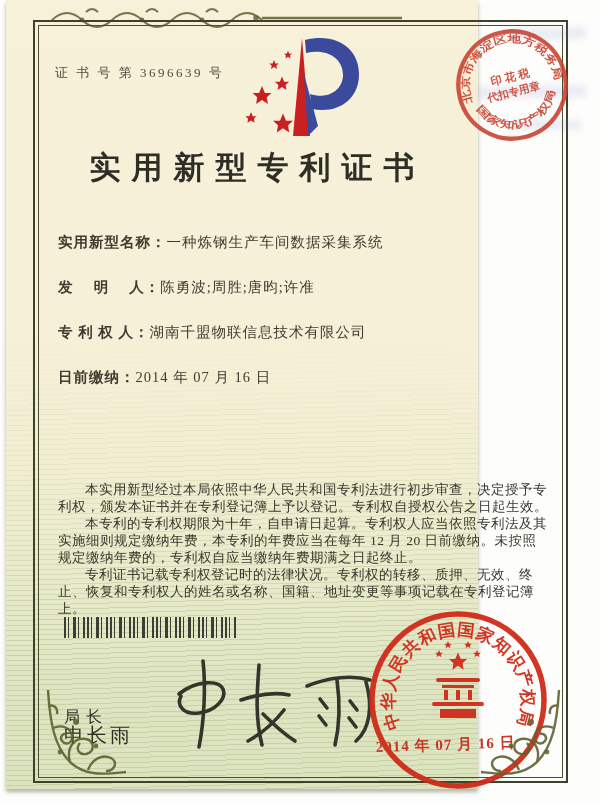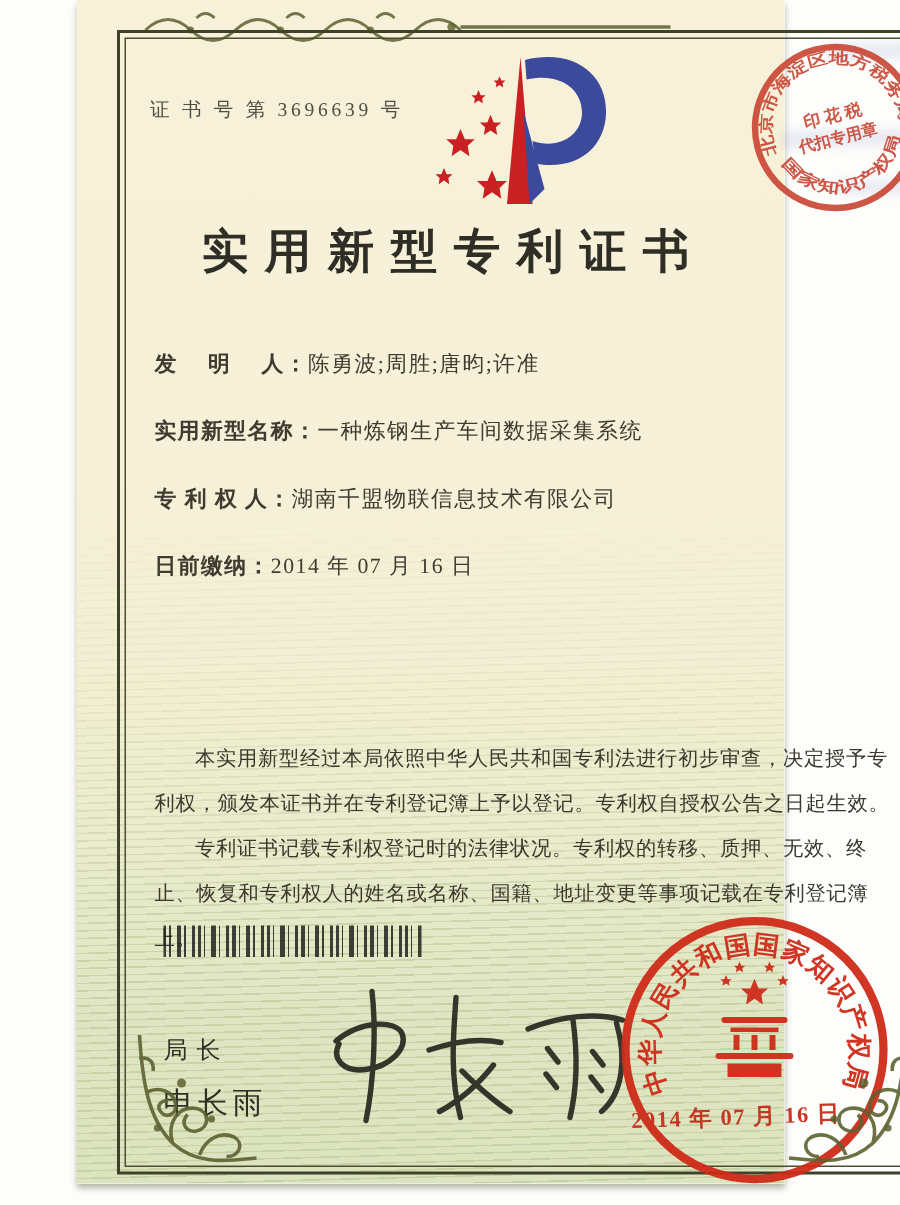--- a/index.html
+++ b/index.html
@@ -8,21 +8,20 @@
     font-family: "Liberation Serif", "DejaVu Serif", serif;
     background:#ffffff;
     position:relative;
     overflow:hidden;
   }
   .scan { position:absolute; left:0; top:0; width:600px; height:803px; background:#fdfdfb; }
   .page {
     position:absolute; left:6px; top:0; width:472px; height:789px;
     background: linear-gradient(180deg, #f7f1da 0%, #f6f0d8 40%, #f2eed2 58%, #e9ebcc 72%, #dfe5c2 86%, #dce3bf 100%);
     box-shadow: 0 3px 4px rgba(90,90,70,.45);
-    margin-left: 45px;
   }
   .guilloche {
     position:absolute; inset:0;
     background: repeating-linear-gradient(178.5deg, rgba(120,145,70,.22) 0 1px, rgba(0,0,0,0) 1px 5px);
     -webkit-mask-image: linear-gradient(180deg, transparent 0 42%, rgba(0,0,0,.45) 60%, #000 78%);
     mask-image: linear-gradient(180deg, transparent 0 42%, rgba(0,0,0,.45) 60%, #000 78%);
     pointer-events:none;
   }
   .frame {
     position:absolute; left:27px; top:20px; width:535px; height:763px;
@@ -40,35 +39,35 @@
   .doc-title {
     position:absolute; left:0; top:147px; width:100%;
     text-align:center; font-size:31px; font-weight:700;
     letter-spacing:11px; text-indent:11px; color:#2e2d26;padding-left:20px;
   }
   .fields { position:absolute; left:52px; top:233px; width:480px; }
   .field-row { height:45px; font-size:14.5px; color:#3f3b30; white-space:nowrap; }
   .field-label { font-weight:600; letter-spacing:1px; }
   .field-value { letter-spacing:1px; }
   .body-text {
-    position:absolute; left:52px; top:491px; width:492px;
-    font-size:13.5px; line-height:30px; color:#3a382d; letter-spacing:.5px;
+    position:absolute; left:52px; top:481px; width:492px;
+    font-size:13.5px; line-height:17px; color:#3a382d; letter-spacing:.5px;
   }
   .body-text p { text-indent:2em; }
   .barcode {
     position:absolute; left:58px; top:617px; width:172px; height:21px;
     background: repeating-linear-gradient(90deg,
       #20201c 0 2px, transparent 2px 4px,
       #20201c 4px 5px, transparent 5px 9px,
       #20201c 9px 12px, transparent 12px 14px,
       #20201c 14px 15px, transparent 15px 19px,
       #20201c 19px 21px, transparent 21px 23px);
     opacity:.85;
   }
-  .director-title { position:absolute; left:58px; top:690px; font-size:16px; letter-spacing:6px; color:#2f2e24; }
+  .director-title { position:absolute; left:58px; top:707px; font-size:16px; letter-spacing:6px; color:#2f2e24; }
   .director-name  { position:absolute; left:58px; top:722px; font-size:20px; letter-spacing:3px; color:#2f2e24; }
   .signature { position:absolute; left:145px; top:652px; width:235px; height:100px; }
   .big-seal { position:absolute; left:356px; top:606px; width:192px; height:192px; opacity:.94; }
   .tax-stamp { position:absolute; left:447px; top:26px; width:118px; height:118px; transform:rotate(-14deg); opacity:.88; }
   .footer {
     position:absolute; left:0; top:802px; width:100%;
     text-align:center; font-size:11px; letter-spacing:3px; color:#4b4a3c;
   }
   .corner-ornament { position:absolute; width:92px; height:98px; }
   .corner-left  { left:34px;  top:684px; }
@@ -127,35 +126,36 @@
         <polygon points="64,4 55,102 72,102" fill="#c92121"></polygon>
         <polygon points="66,40 70,102 80,92" fill="#3c4a9c"></polygon>
         <path d="M67 6 C 100 -2 122 16 121 42 C 120 66 100 80 74 75 L 72 60 C 90 66 105 56 105 41 C 105 25 90 14 68 19 Z" fill="#3c4a9c"></path>
       </g>
     </svg>
 
     <div class="doc-title">实用新型专利证书</div>
 
     <div class="fields">
       <div class="field-row">
+        <span class="field-label">实用新型名称：</span><span class="field-value">一种炼钢生产车间数据采集系统</span>
+      </div>
+      <div class="field-row">
         <span class="field-label">发　 明 　人：</span><span class="field-value">陈勇波;周胜;唐昀;许准</span>
-      </div>
-      <div class="field-row">
-        <span class="field-label">实用新型名称：</span><span class="field-value">一种炼钢生产车间数据采集系统</span>
       </div>
       <div class="field-row">
         <span class="field-label">专 利 权 人：</span><span class="field-value">湖南千盟物联信息技术有限公司</span>
       </div>
       <div class="field-row">
         <span class="field-label">日前缴纳：</span><span class="field-value">2014 年 07 月 16 日</span>
       </div>
     </div>
 
     <div class="body-text">
       <p>本实用新型经过本局依照中华人民共和国专利法进行初步审查，决定授予专利权，颁发本证书并在专利登记簿上予以登记。专利权自授权公告之日起生效。</p>
+      <p>本专利的专利权期限为十年，自申请日起算。专利权人应当依照专利法及其实施细则规定缴纳年费，本专利的年费应当在每年 12 月 20 日前缴纳。未按照规定缴纳年费的，专利权自应当缴纳年费期满之日起终止。</p>
       <p>专利证书记载专利权登记时的法律状况。专利权的转移、质押、无效、终止、恢复和专利权人的姓名或名称、国籍、地址变更等事项记载在专利登记簿上。</p>
     </div>
 
     <div class="barcode"></div>
 
     <div class="director-title">局长</div>
     <div class="director-name">申长雨</div>
 
     <svg class="signature" viewBox="0 0 235 100">
       <g stroke="#23231c" stroke-width="3.6" fill="none" stroke-linecap="round" opacity=".9">

